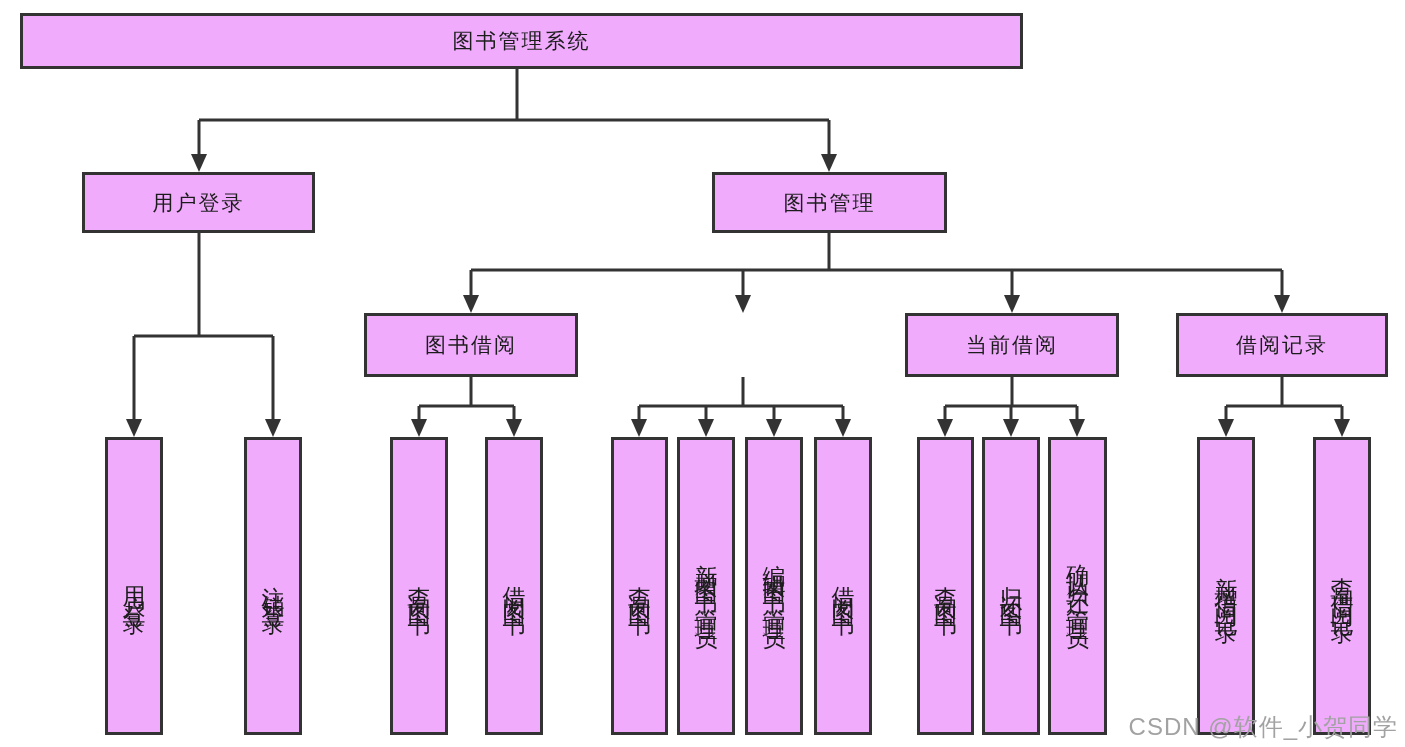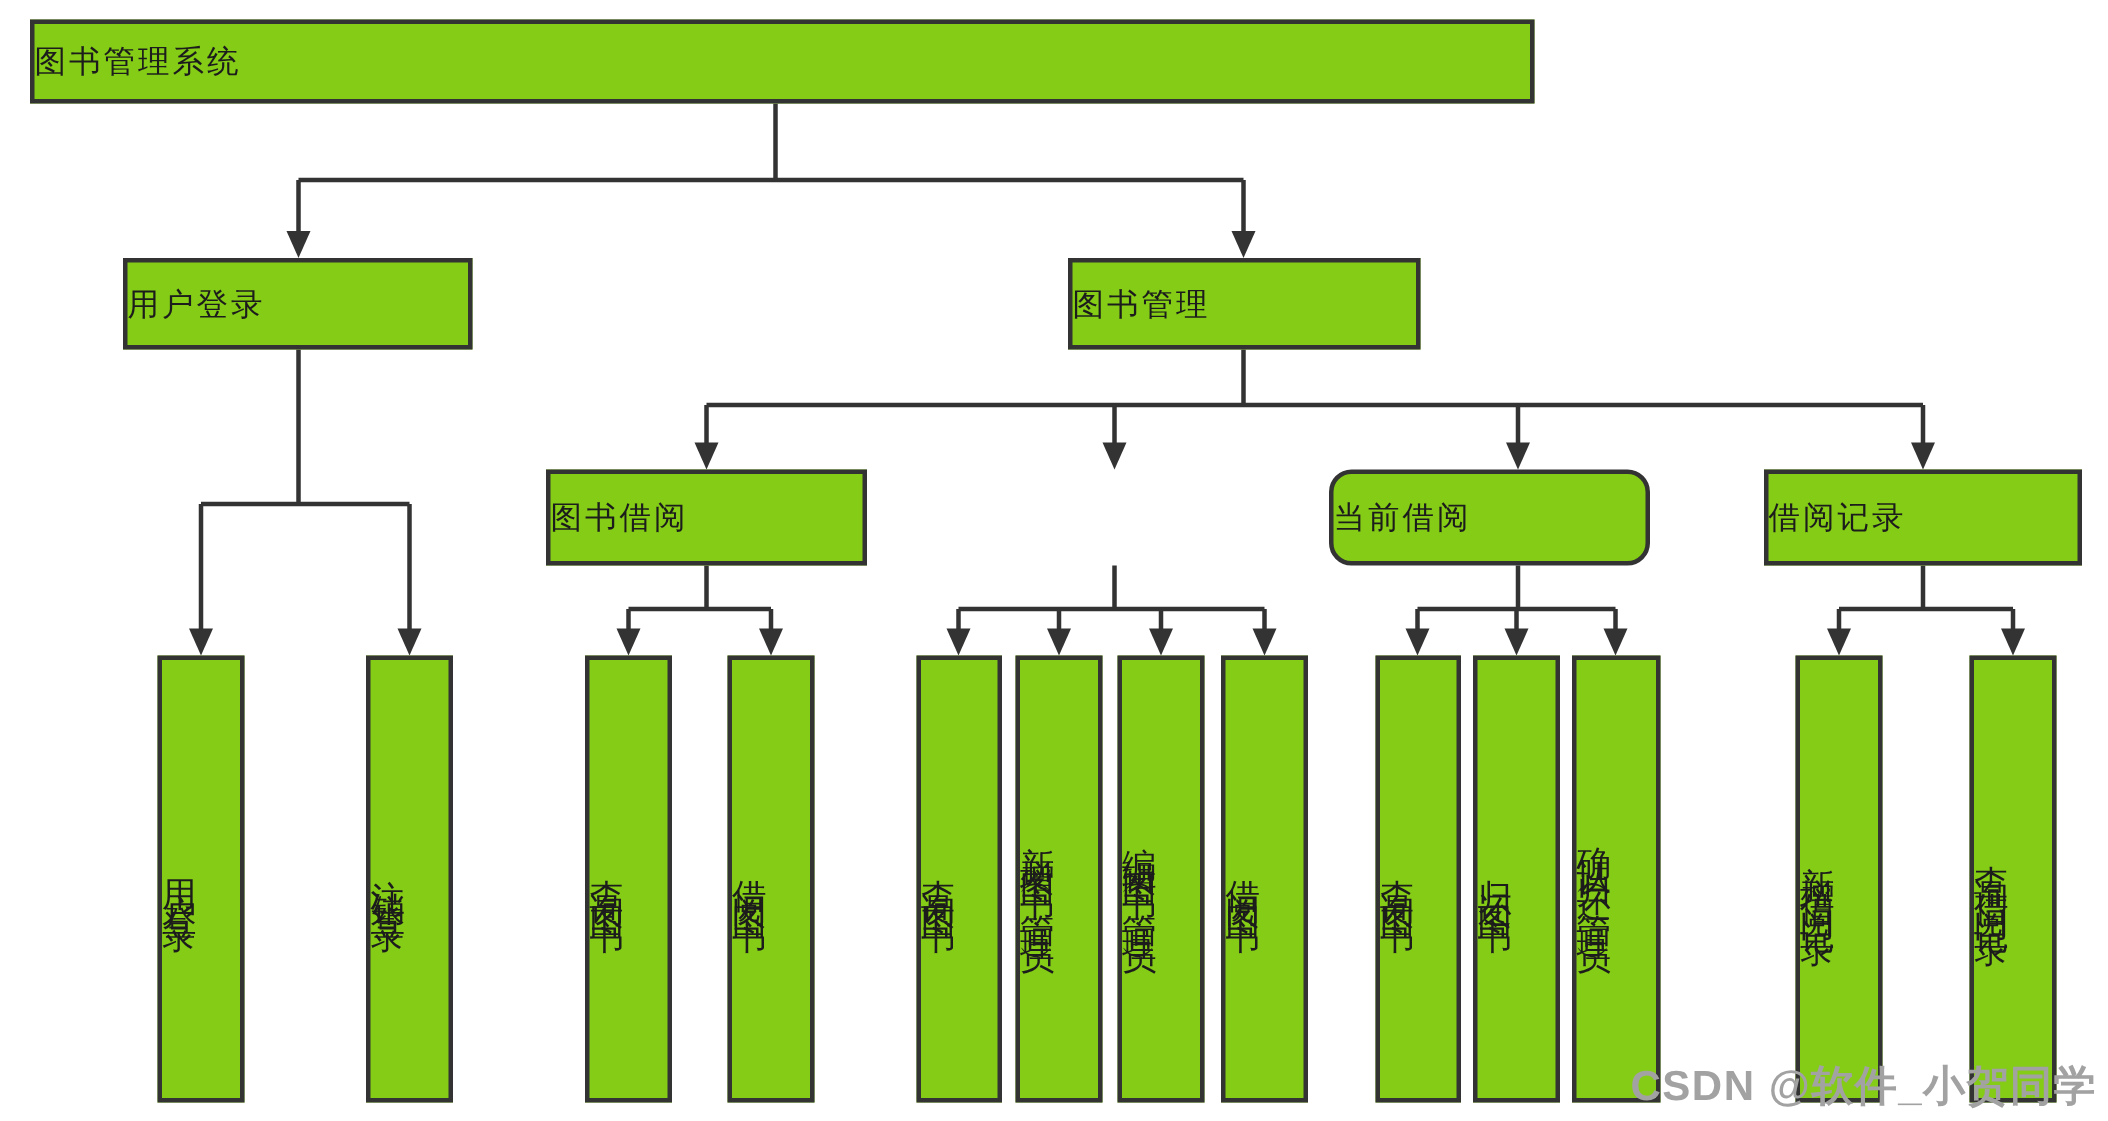--- a/index.html
+++ b/index.html
@@ -13,25 +13,25 @@
   }
   svg.connectors {
     position: absolute;
     left: 0; top: 0;
     width: 1405px; height: 747px;
     z-index: 0;
   }
   .node {
     position: absolute;
     box-sizing: border-box;
-    background: #84cc16;
+    background: #f0abfc;
     border: 3px solid #333333;
     display: flex;
     align-items: center;
-    justify-content: flex-start;
+    justify-content: center;
     color: #1c1c1c;
     z-index: 1;
   }
   .node.h {
     font-size: 21px;
     font-weight: 500;
     letter-spacing: 2px;
     white-space: nowrap;
   }
   .node.v .vtext {
@@ -42,46 +42,45 @@
     letter-spacing: 9px;
     line-height: 1;
     white-space: nowrap;
   }
   
   #n-root            { left: 20px;   top: 13px;  width: 1003px; height: 56px; }
   #n-user-login      { left: 82px;   top: 172px; width: 233px;  height: 61px; }
   #n-book-mgmt       { left: 712px;  top: 172px; width: 235px;  height: 61px; }
   #n-new-books       { left: 364px;  top: 313px; width: 214px;  height: 64px; }
   #n-book-borrow     { left: 636px;  top: 313px; width: 214px;  height: 64px; }
-  #n-current-borrow  { left: 886px;  top: 313px; width: 214px;  height: 64px; border-radius: 15px; }
+  #n-current-borrow  { left: 905px;  top: 313px; width: 214px;  height: 64px; }
   #n-borrow-records  { left: 1176px; top: 313px; width: 212px;  height: 64px; }
   .leaf              { top: 437px;  height: 298px; }
   #l-ul-login    { left: 105px;  width: 58px; }
   #l-ul-logout   { left: 244px;  width: 58px; }
   #l-nb-query    { left: 390px;  width: 58px; }
   #l-nb-borrow   { left: 485px;  width: 58px; }
   #l-bb-query    { left: 611px;  width: 57px; }
   #l-bb-add      { left: 677px;  width: 58px; }
   #l-bb-edit     { left: 745px;  width: 58px; }
   #l-bb-borrow   { left: 814px;  width: 58px; }
   #l-cb-query    { left: 917px;  width: 57px; }
   #l-cb-return   { left: 982px;  width: 58px; }
   #l-cb-confirm  { left: 1048px; width: 59px; }
   #l-br-add      { left: 1197px; width: 58px; }
   #l-br-query    { left: 1313px; width: 58px; }
   .watermark {
     position: absolute;
     right: 7px;
     bottom: 4px;
-    font-size: 28px;
+    font-size: 24px;
     color: #a2a2a2;
     letter-spacing: 1px;
     z-index: 2;
     white-space: nowrap;
-    font-weight: bold;
   }
 </style>
 </head>
 <body>
 
 <div class="canvas">
 
   <svg class="connectors" viewBox="0 0 1405 747">
     <g stroke="#333333" stroke-width="3" fill="none">
 

